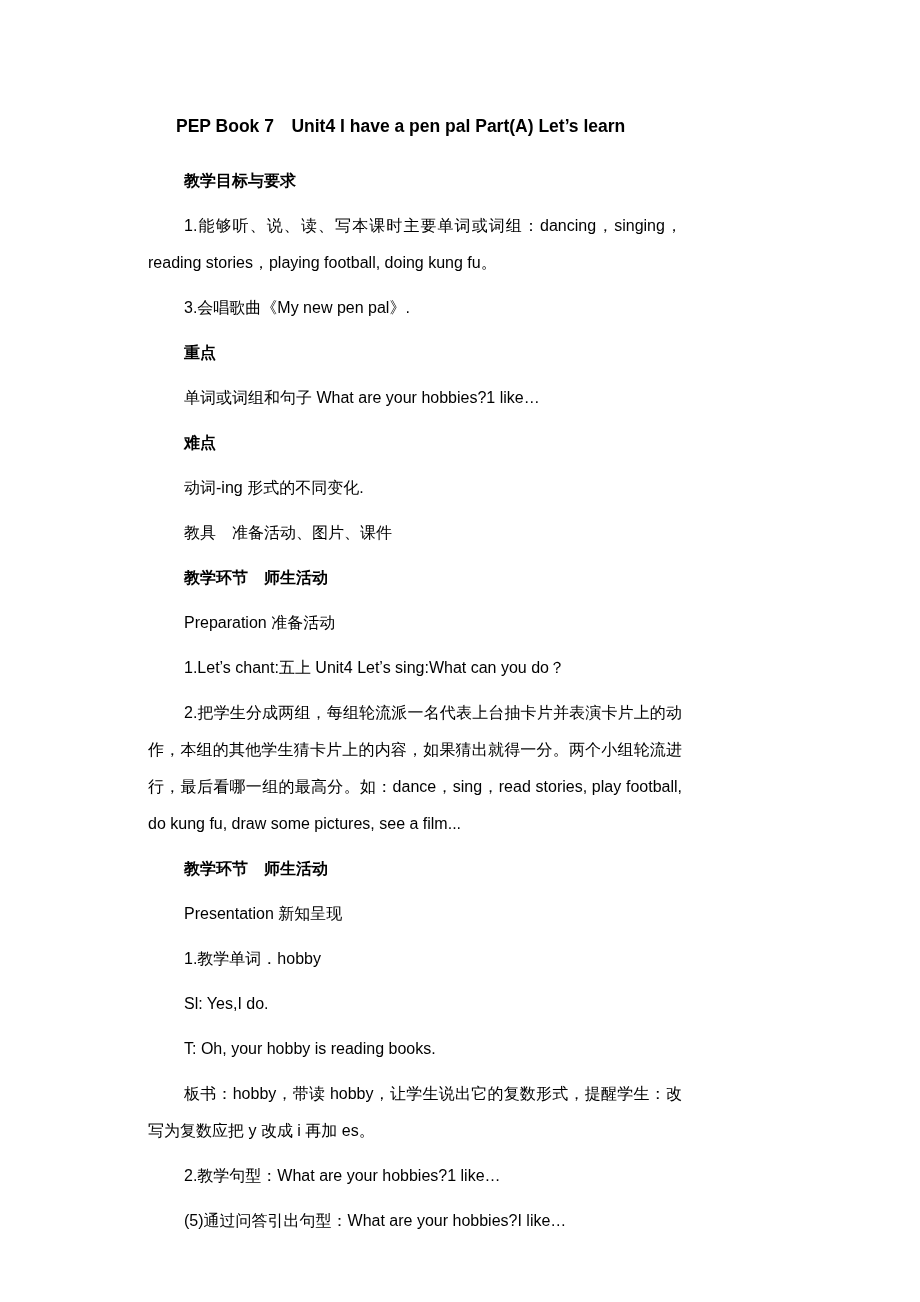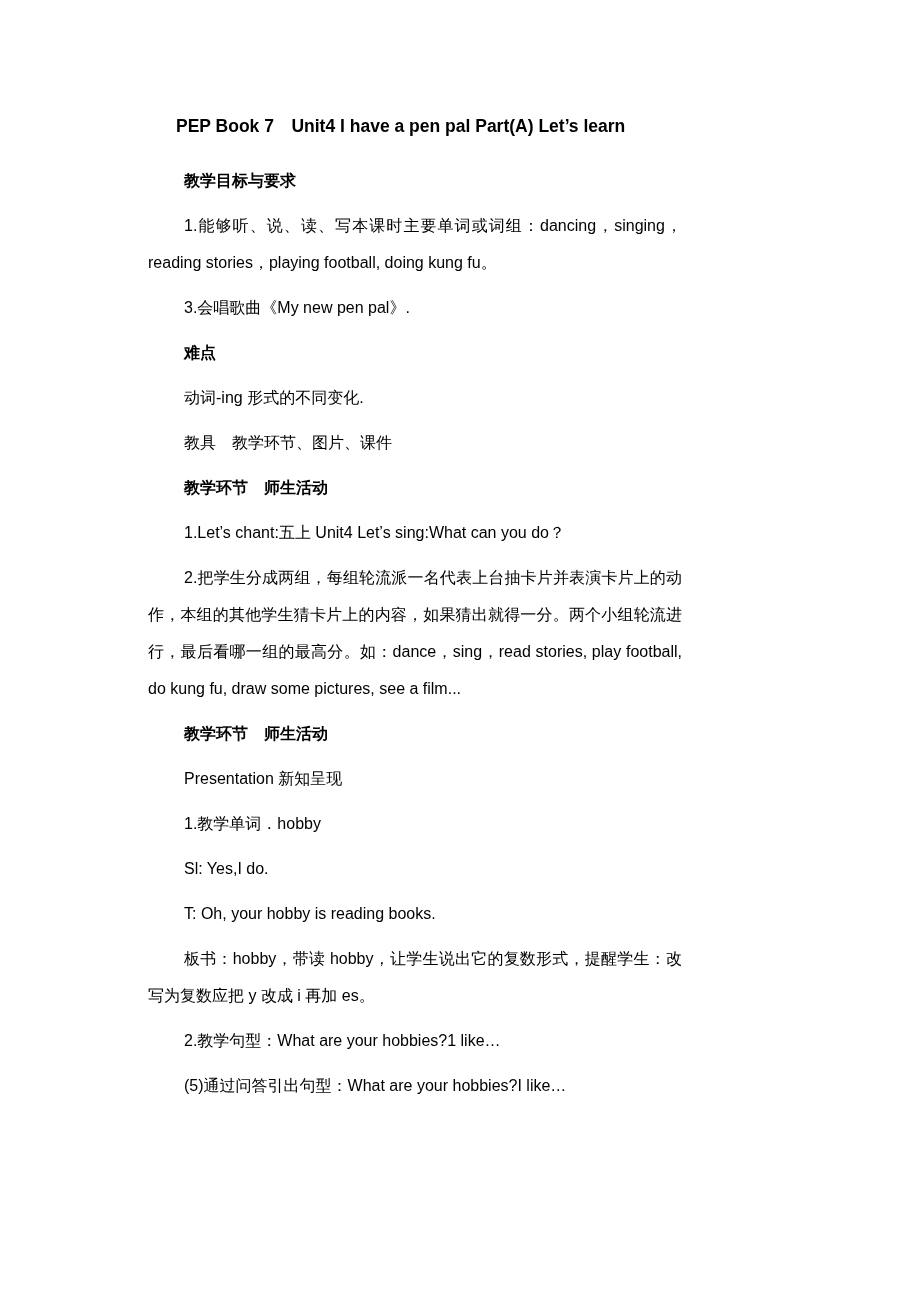--- a/index.html
+++ b/index.html
@@ -44,27 +44,30 @@
 <body>
 
 <div class="page">
 
   <p class="doc-title">PEP Book 7　Unit4 I have a pen pal Part(A) Let’s learn</p>
 
   <p class="para heading">教学目标与要求</p>
   <p class="para">1.能够听、说、读、写本课时主要单词或词组：dancing，singing，reading stories，playing football, doing kung fu。</p>
   <p class="para">3.会唱歌曲《My new pen pal》.</p>
 
+  <p class="para heading">重点</p>
+  <p class="para">单词或词组和句子 What are your hobbies?1 like…</p>
 
   <p class="para heading">难点</p>
   <p class="para">动词-ing 形式的不同变化.</p>
 
-  <p class="para"><span class="bold">教具</span><span>　教学环节、图片、课件</span></p>
+  <p class="para"><span class="bold">教具</span><span>　准备活动、图片、课件</span></p>
 
   <p class="para heading">教学环节　师生活动</p>
+  <p class="para">Preparation 准备活动</p>
   <p class="para">1.Let’s chant:五上 Unit4 Let’s sing:What can you do？</p>
   <p class="para">2.把学生分成两组，每组轮流派一名代表上台抽卡片并表演卡片上的动作，本组的其他学生猜卡片上的内容，如果猜出就得一分。两个小组轮流进行，最后看哪一组的最高分。如：dance，sing，read stories, play football, do kung fu, draw some pictures, see a film...</p>
 
   <p class="para heading">教学环节　师生活动</p>
   <p class="para">Presentation 新知呈现</p>
   <p class="para">1.教学单词．hobby</p>
   <p class="para">Sl: Yes,I do.</p>
   <p class="para">T: Oh, your hobby is reading books.</p>
   <p class="para">板书：hobby，带读 hobby，让学生说出它的复数形式，提醒学生：改写为复数应把 y 改成 i 再加 es。</p>
   <p class="para">2.教学句型：What are your hobbies?1 like…</p>

